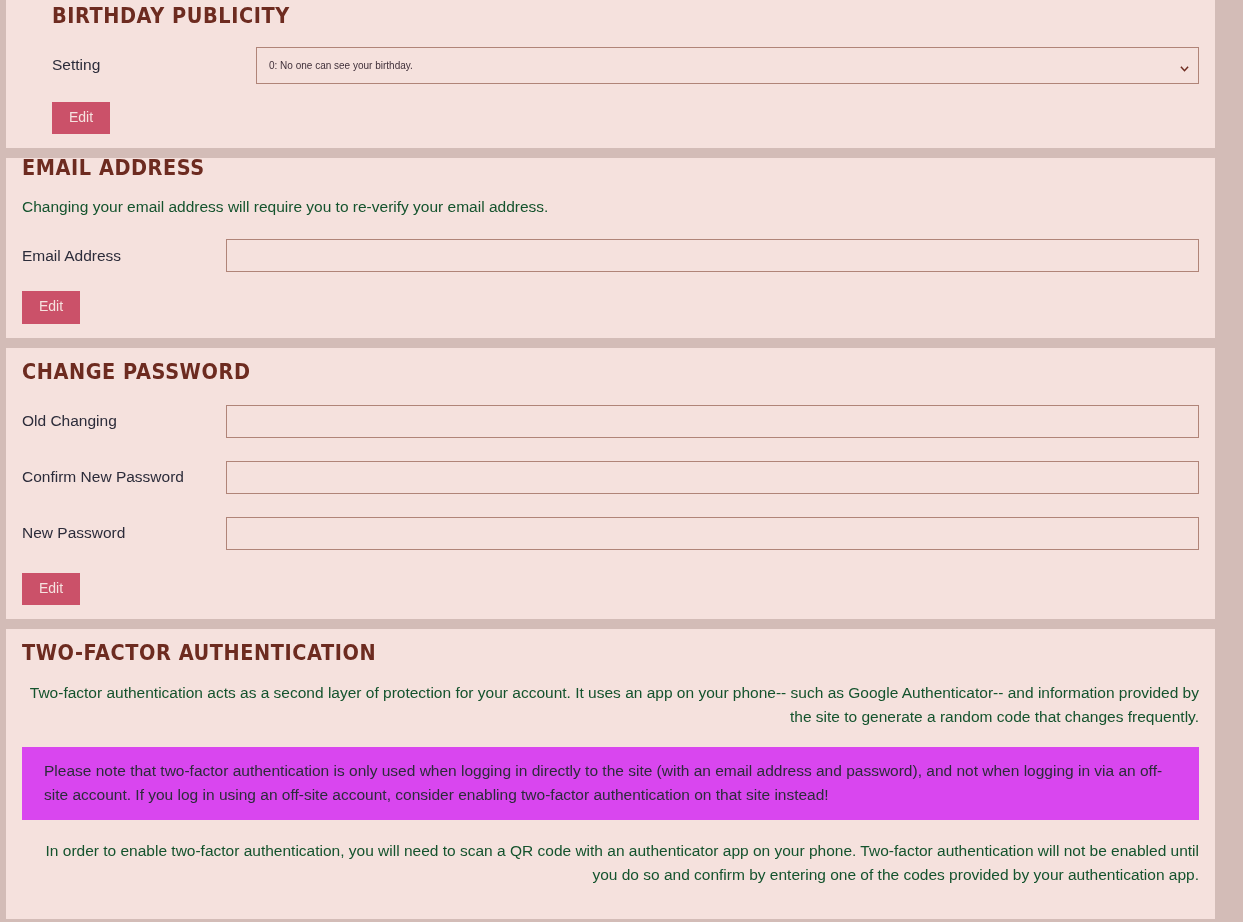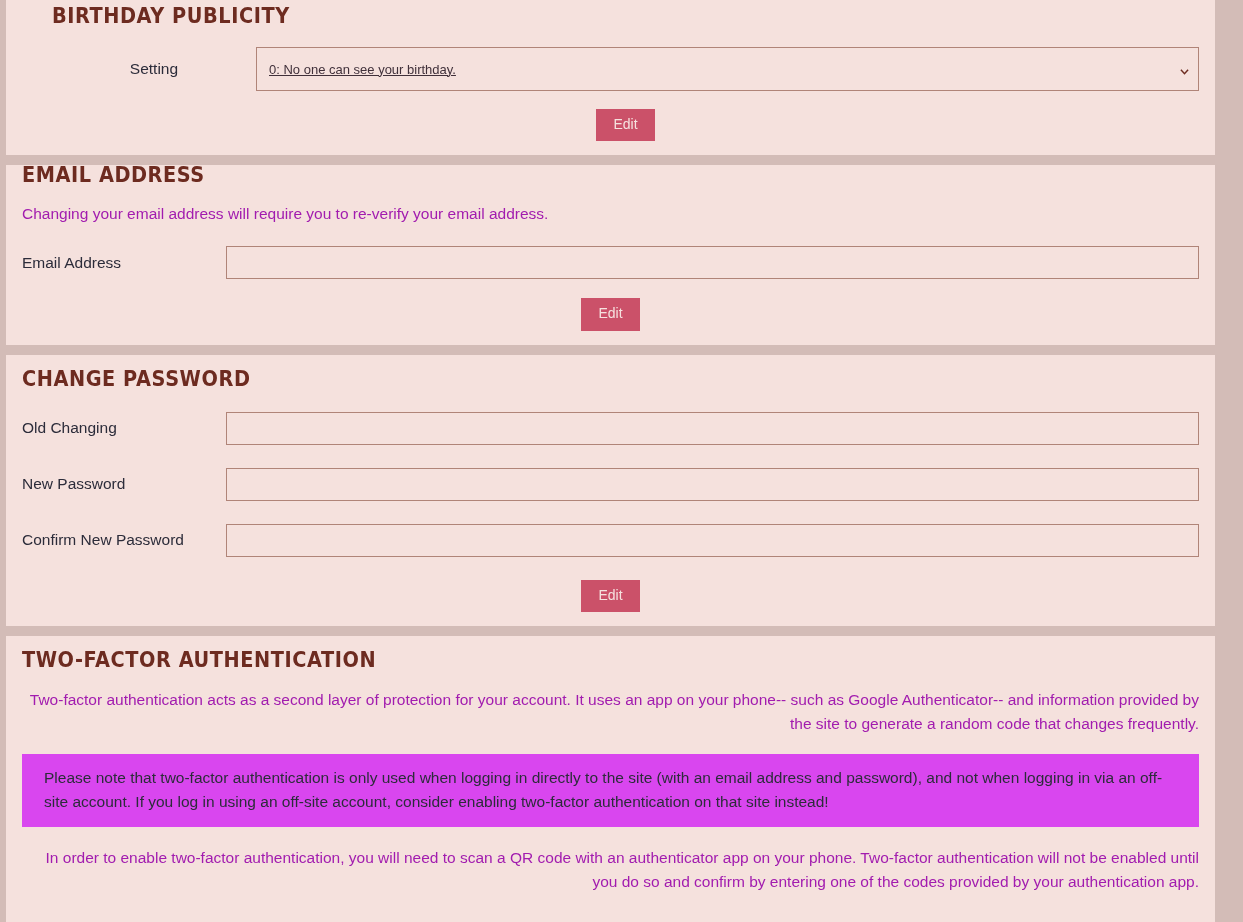--- a/index.html
+++ b/index.html
@@ -41,21 +41,21 @@
     margin: 0;
     padding: 0;
     line-height: 1.0;
     transform: scaleX(0.92);
     transform-origin: left center;
     white-space: nowrap;
   }
 
   .panel-desc {
     font-size: 15.5px;
-    color: #a21caf;
+    color: #14532d;
     margin: 0;
     line-height: 1.55;
   }
 
   
   .form-row {
     display: flex;
     align-items: center;
     width: 100%;
   }
@@ -79,48 +79,47 @@
     border-radius: 0;
     font-family: "Liberation Sans", sans-serif;
     font-size: 15px;
     color: #2c2c3a;
     padding: 0 10px;
     outline: none;
   }
 
   .select-box {
     width: 100%;
-    height: 44px;
+    height: 37px;
     background: #f5e1dd;
     border: 1px solid #b08478;
     border-radius: 0;
     font-family: "Liberation Sans", sans-serif;
-    font-size: 13px;
+    font-size: 10px;
     color: #40303a;
     padding: 0 26px 0 12px;
     position: relative;
     display: flex;
     align-items: center;
     cursor: pointer;
-    text-decoration: underline;
   }
   .select-box .chevron {
     position: absolute;
     right: 9px;
     top: 50%;
     margin-top: -2px;
     width: 9px;
     height: 9px;
     pointer-events: none;
   }
 
   
   .btn-row {
     display: flex;
-    justify-content: center;
+    justify-content: flex-start;
     width: 100%;
   }
   .btn-edit {
     background: #cb5169;
     color: #f6e2df;
     border: none;
     border-radius: 0;
     font-family: "Liberation Sans", sans-serif;
     font-size: 14px;
     padding: 8px 17px 9px 17px;
@@ -134,21 +133,21 @@
     color: #2c2c3a;
     font-size: 15.5px;
     line-height: 1.55;
     padding: 12px 16px 13px 22px;
     width: 100%;
   }
 
   
   .sec-birthday { padding-top: 6px; padding-bottom: 14px; padding-left: 46px; }
   .sec-birthday .panel-title { margin-bottom: 20px; }
-  .sec-birthday .form-row { margin-bottom: 14px; text-align: center; }
+  .sec-birthday .form-row { margin-bottom: 14px; }
   .sec-birthday .btn-row { margin-top: 18px; }
 
   .sec-email { padding-bottom: 14px; }
   .sec-email .panel-title { margin-bottom: 16px; }
   .sec-email .panel-desc { margin-bottom: 20px; }
   .sec-email .btn-row { margin-top: 19px; }
 
   .sec-password { padding-top: 14px; padding-bottom: 14px; }
   .sec-password .panel-title { margin-bottom: 22px; }
   .sec-password .form-row { margin-bottom: 23px; }
@@ -205,28 +204,28 @@
     <h2 class="panel-title">CHANGE PASSWORD</h2>
 
     <div class="form-row">
       <label class="form-label">Old Changing</label>
       <div class="field-wrap">
         <input class="text-input" type="password" value="" style="">
       </div>
     </div>
 
     <div class="form-row">
+      <label class="form-label">Confirm New Password</label>
+      <div class="field-wrap">
+        <input class="text-input" type="password" value="" style="">
+      </div>
+    </div>
+
+    <div class="form-row">
       <label class="form-label">New Password</label>
-      <div class="field-wrap">
-        <input class="text-input" type="password" value="" style="">
-      </div>
-    </div>
-
-    <div class="form-row">
-      <label class="form-label">Confirm New Password</label>
       <div class="field-wrap">
         <input class="text-input" type="password" value="" style="">
       </div>
     </div>
 
     <div class="btn-row">
       <button class="btn-edit">Edit</button>
     </div>
   </section>
 

